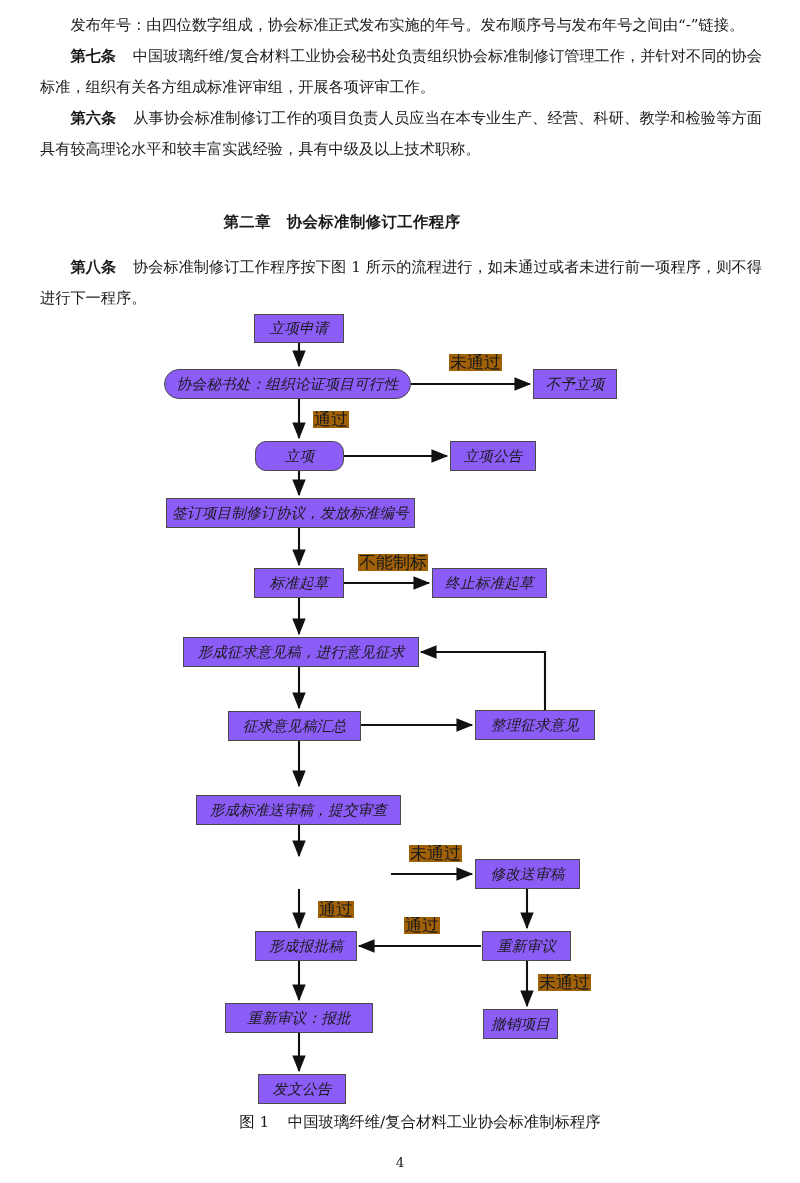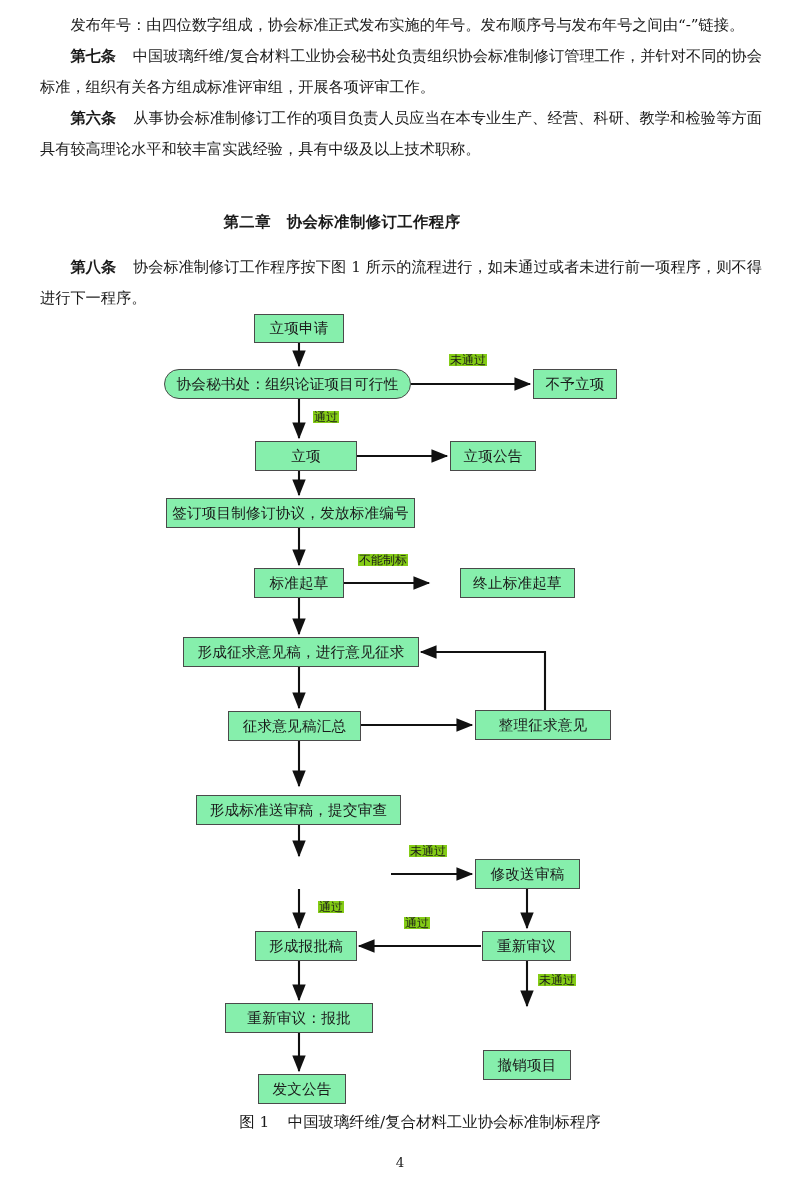--- a/index.html
+++ b/index.html
@@ -65,37 +65,38 @@
     position: absolute;
     left: 0;
     top: 300px;
     width: 800px;
     height: 820px;
   }
   .node {
     position: absolute;
     box-sizing: border-box;
     border: 1.4px solid #4a4a4a;
-    background: #86efac;
+    background: #8b5cf6;
     font-size: 14.6px;
     line-height: 1;
     display: flex;
     align-items: center;
     justify-content: center;
     white-space: nowrap;
     letter-spacing: 0.2px;
     z-index: 3;
+    font-style: italic;
   }
   .edge-label {
     position: absolute;
-    font-size: 12px;
+    font-size: 17px;
     line-height: 1;
     white-space: nowrap;
     z-index: 4;
-    background: #84cc16;
+    background: #a16207;
     padding: 0 1px;
   }
   svg#wires {
     position: absolute;
     left: 0; top: 0;
     width: 800px; height: 820px;
     z-index: 1;
   }
 
   .fig-caption {
@@ -186,48 +187,48 @@
         <path d="M299,733 L299,771"></path>
       </g>
     </svg>
 
     <div class="node" style="left:254px; top:14px; width:90px; height:29px;">立项申请</div>
 
     <div class="node" style="left:164px; top:69px; width:247px; height:30px;border-radius:15px;">协会秘书处：组织论证项目可行性</div>
 
     <div class="node" style="left:533px; top:69px; width:84px; height:30px;">不予立项</div>
 
-    <div class="node" style="left:255px; top:141px; width:102px; height:30px;">立项</div>
+    <div class="node" style="left:255px; top:141px; width:89px; height:30px;border-radius:11px;">立项</div>
 
     <div class="node" style="left:450px; top:141px; width:86px; height:30px;">立项公告</div>
 
     <div class="node" style="left:166px; top:198px; width:249px; height:30px;">签订项目制修订协议，发放标准编号</div>
 
     <div class="node" style="left:254px; top:268px; width:90px; height:30px;">标准起草</div>
 
-    <div class="node" style="left:432px; top:268px; width:115px; height:30px;margin-left:28px;">终止标准起草</div>
+    <div class="node" style="left:432px; top:268px; width:115px; height:30px;">终止标准起草</div>
 
     <div class="node" style="left:183px; top:337px; width:236px; height:30px;">形成征求意见稿，进行意见征求</div>
 
     <div class="node" style="left:228px; top:411px; width:133px; height:30px;">征求意见稿汇总</div>
 
-    <div class="node" style="left:475px; top:410px; width:136px; height:30px;text-align:center;">整理征求意见</div>
+    <div class="node" style="left:475px; top:410px; width:120px; height:30px;text-align:center;">整理征求意见</div>
 
     <div class="node" style="left:196px; top:489px; width:205px; height:30px;margin-top:6px;">形成标准送审稿，提交审查</div>
 
 
     <div class="node" style="left:475px; top:559px; width:105px; height:30px;">修改送审稿</div>
 
     <div class="node" style="left:255px; top:631px; width:102px; height:30px;">形成报批稿</div>
 
     <div class="node" style="left:482px; top:631px; width:89px; height:30px;">重新审议</div>
 
     <div class="node" style="left:225px; top:703px; width:148px; height:30px;">重新审议：报批</div>
 
-    <div class="node" style="left:483px; top:750px; width:88px; height:30px;">撤销项目</div>
+    <div class="node" style="left:483px; top:709px; width:75px; height:30px;">撤销项目</div>
 
     <div class="node" style="left:258px; top:774px; width:88px; height:30px;">发文公告</div>
 
     <div class="edge-label" style="left:449px; top:54px;">未通过</div>
 
     <div class="edge-label" style="left:313px; top:111px;">通过</div>
 
     <div class="edge-label" style="left:358px; top:254px;">不能制标</div>
 
     <div class="edge-label" style="left:409px; top:545px;">未通过</div>

